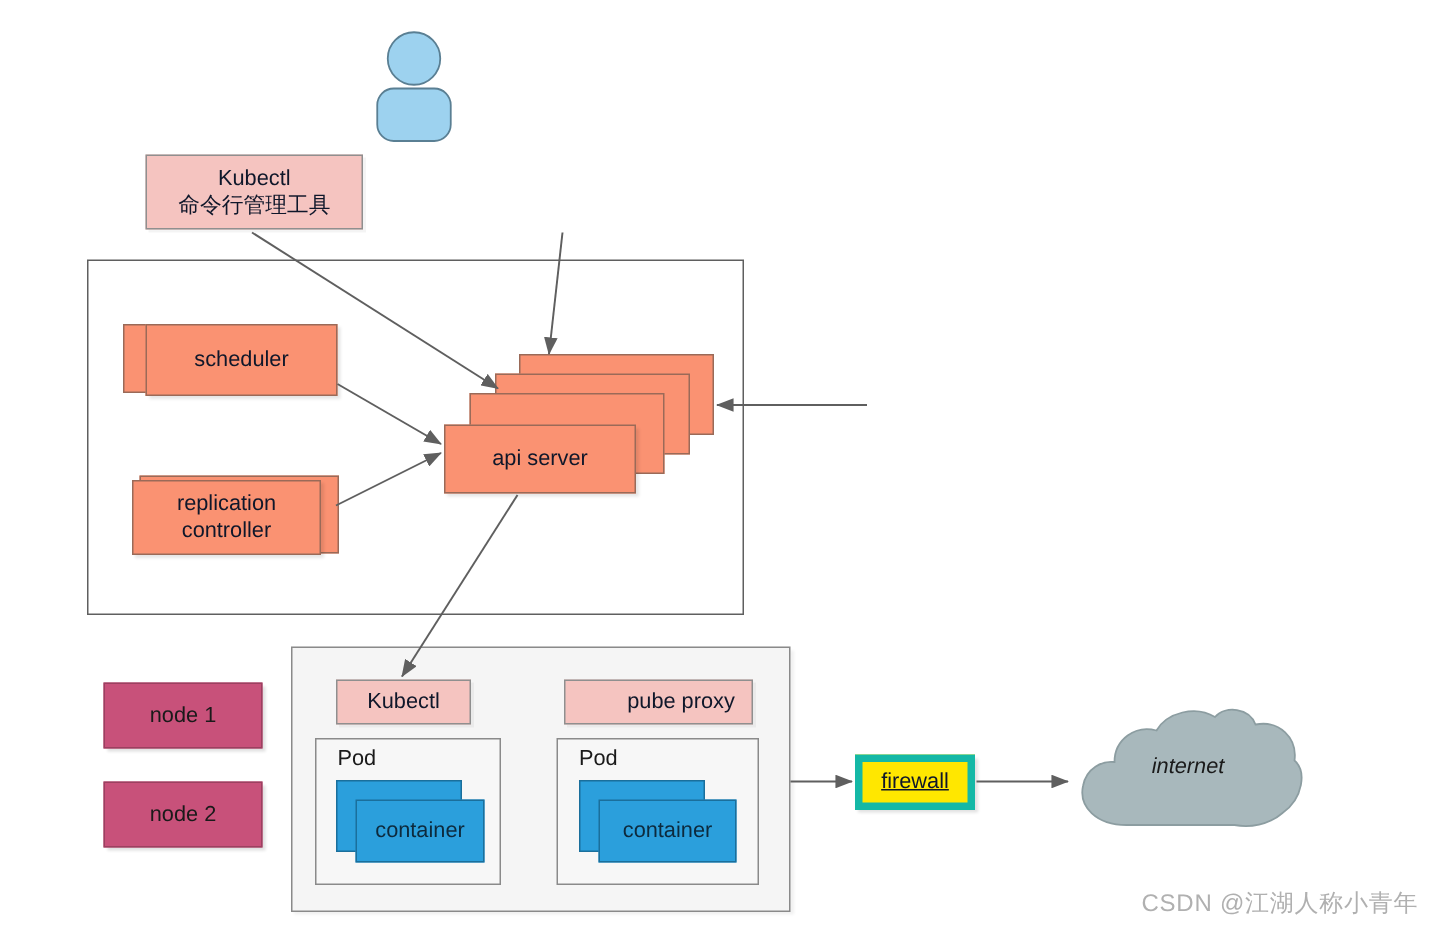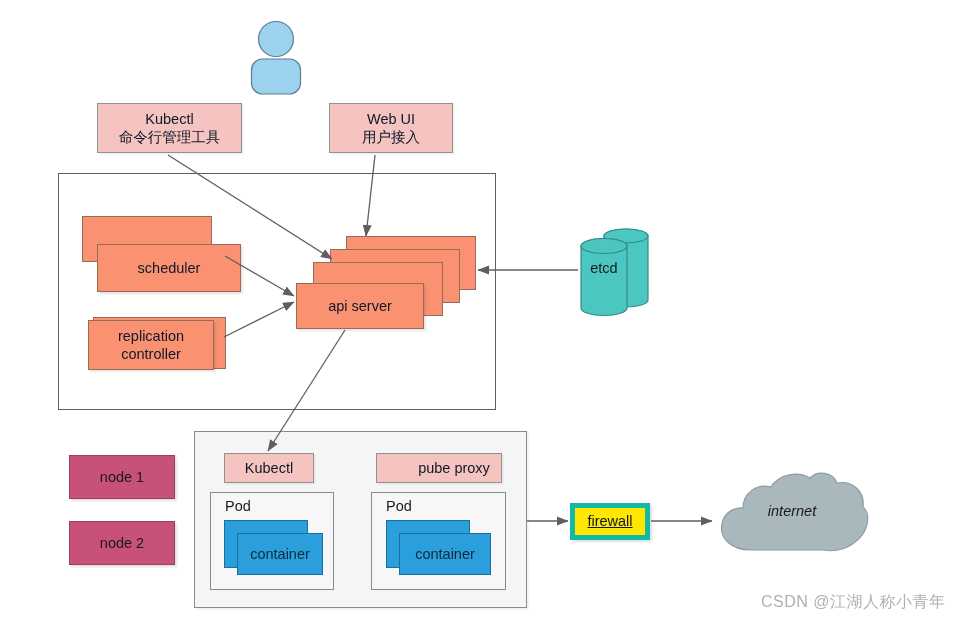--- a/index.html
+++ b/index.html
@@ -115,50 +115,37 @@
   <div class="abs" style="left:245px; top:20px; width:62px; height:75px;">
     <svg width="62" height="75" viewBox="0 0 62 75">
       <circle cx="31" cy="19" r="17.5" fill="#9dd2ef" stroke="#5a7f93" stroke-width="1.2"></circle>
       <rect x="6.5" y="39" width="49" height="35" rx="11" ry="11" fill="#9dd2ef" stroke="#5a7f93" stroke-width="1.2"></rect>
     </svg>
   </div>
 
   <div class="abs box pink" style="left:97px; top:103px; width:145px; height:50px;">Kubectl
 命令行管理工具</div>
 
-  <div class="abs box pink" style="left:329px; top:103px; width:124px; height:50px;">Web  UI
-用户接入</div>
 
   <div class="abs plain-white" style="left:58px; top:173px; width:436px; height:235px;"></div>
 
   <div class="abs orange" style="left:82px; top:216px; width:128px; height:44px;"></div>
 
-  <div class="abs box orange orange-shadow" style="left:97px; top:244px; width:144px; height:48px;">scheduler</div>
+  <div class="abs box orange orange-shadow" style="left:97px; top:216px; width:128px; height:48px;">scheduler</div>
 
   <div class="abs orange" style="left:93px; top:317px; width:131px; height:50px;"></div>
 
   <div class="abs box orange orange-shadow" style="left:88px; top:320px; width:126px; height:50px;">replication
 controller</div>
 
   <div class="abs orange" style="left:346px; top:236px; width:128px; height:52px;"></div>
   <div class="abs orange" style="left:330px; top:249px; width:128px; height:52px;"></div>
   <div class="abs orange" style="left:313px; top:262px; width:128px; height:52px;"></div>
   <div class="abs box orange orange-shadow" style="left:296px; top:283px; width:128px; height:46px;">api server</div>
 
-  <div class="abs" style="left:578px; top:222px; width:80px; height:96px;">
-    <svg width="80" height="96" viewBox="0 0 80 96">
-
-      <path d="M26 14 a22 7 0 0 1 44 0 v64 a22 7 0 0 1 -44 0 z" fill="#4cc6c0" stroke="#2f8d88" stroke-width="1.2"></path>
-      <ellipse cx="48" cy="14" rx="22" ry="7" fill="#4cc6c0" stroke="#2f8d88" stroke-width="1.2"></ellipse>
-
-      <path d="M3 24 a23 7.5 0 0 1 46 0 v62 a23 7.5 0 0 1 -46 0 z" fill="#4cc6c0" stroke="#2f8d88" stroke-width="1.2"></path>
-      <ellipse cx="26" cy="24" rx="23" ry="7.5" fill="#4cc6c0" stroke="#2f8d88" stroke-width="1.2"></ellipse>
-    </svg>
-    <div class="abs" style="left:0; top:38px; width:52px; text-align:center; font-size:14.5px; color:#1a1a1a;">etcd</div>
-  </div>
 
   <div class="abs box magenta" style="left:69px; top:455px; width:106px; height:44px;">node 1</div>
   <div class="abs box magenta" style="left:69px; top:521px; width:106px; height:44px;">node 2</div>
 
   <div class="abs plain-grey" style="left:194px; top:431px; width:331px; height:175px;"></div>
 
   <div class="abs box pink" style="left:224px; top:453px; width:90px; height:30px;">Kubectl</div>
 
   <div class="abs box pink" style="left:376px; top:453px; width:126px; height:30px;padding-left:30px;">pube proxy</div>
 

